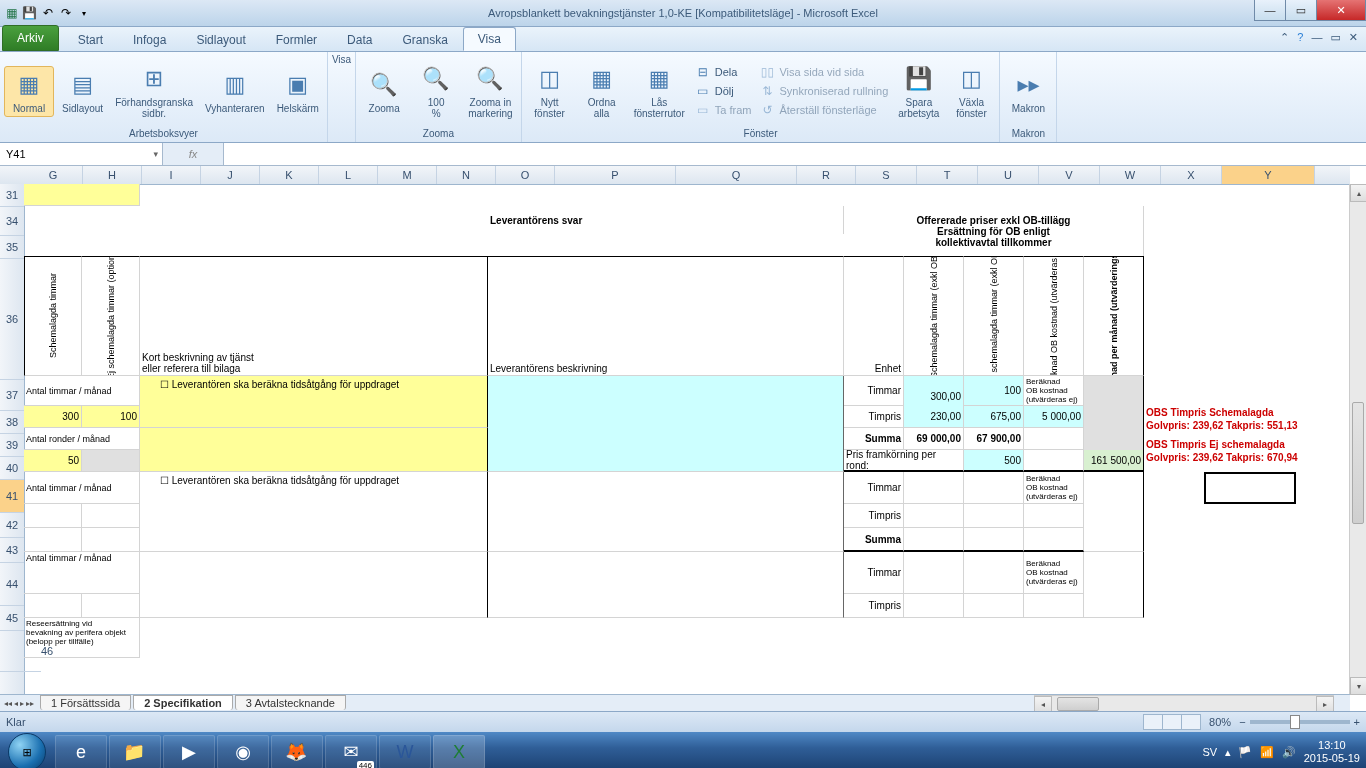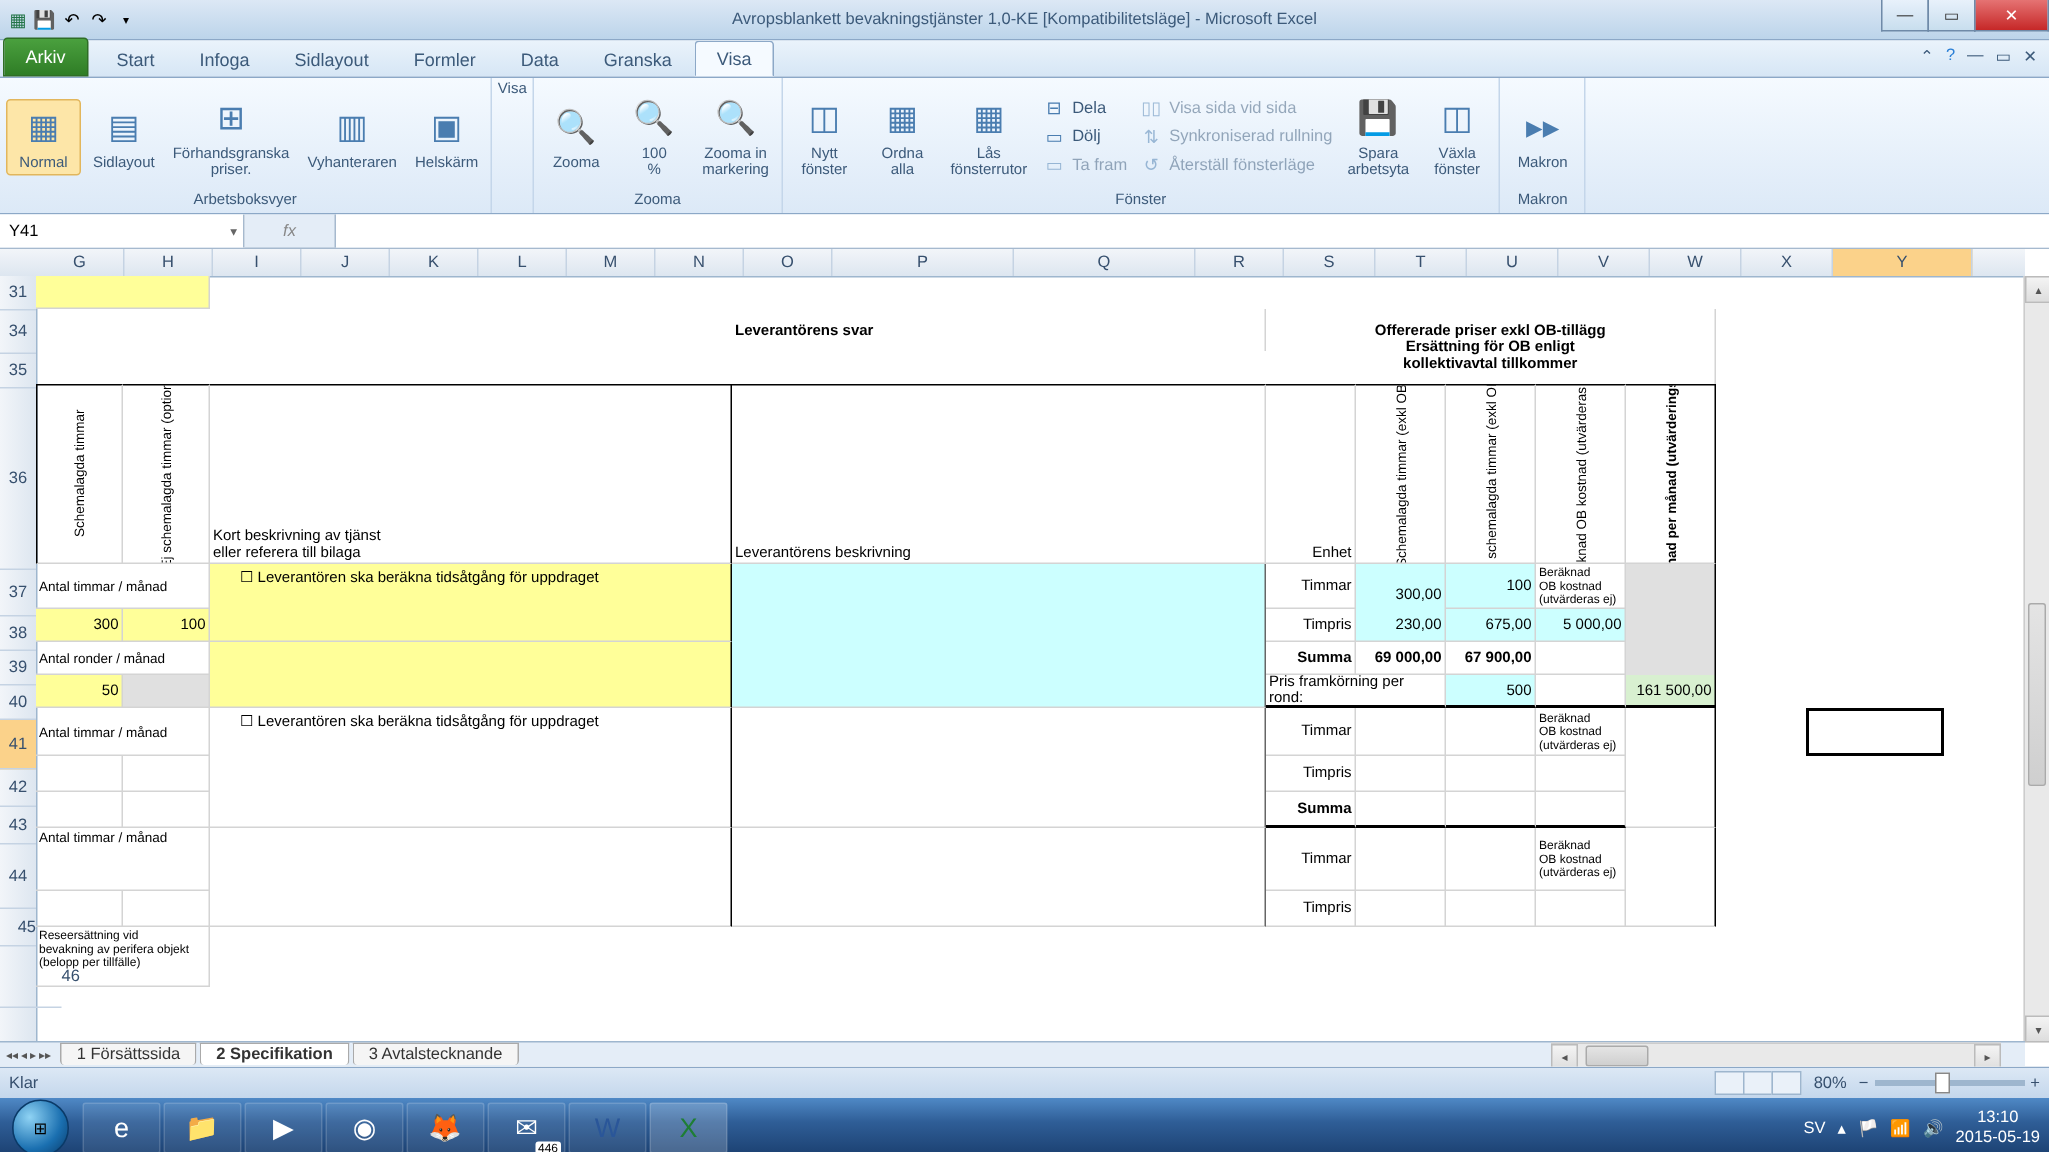--- a/index.html
+++ b/index.html
@@ -134,21 +134,21 @@
           <div class="ico">▦</div>
           <span>Normal</span>
         </div>
       <div class="bigbtn">
           <div class="ico">▤</div>
           <span>Sidlayout</span>
         </div>
       <div class="bigbtn">
           <div class="ico">⊞</div>
           <span style="white-space:pre-line">Förhandsgranska
-priser.</span>
+sidbr.</span>
         </div>
       <div class="bigbtn">
           <div class="ico">▥</div>
           <span>Vyhanteraren</span>
         </div>
       <div class="bigbtn">
           <div class="ico">▣</div>
           <span>Helskärm</span>
         </div>
     </div>
@@ -286,21 +286,21 @@
       <div class="rh" style="height: 22px; line-height: 22px;">35</div>
       <div class="rh" style="height: 120px; line-height: 120px;">36</div>
       <div class="rh" style="height: 30px; line-height: 30px;">37</div>
       <div class="rh" style="height: 22px; line-height: 22px;">38</div>
       <div class="rh" style="height: 22px; line-height: 22px;">39</div>
       <div class="rh" style="height: 22px; line-height: 22px;">40</div>
       <div class="rh sel" style="height: 32px; line-height: 32px;">41</div>
       <div class="rh" style="height: 24px; line-height: 24px;">42</div>
       <div class="rh" style="height: 24px; line-height: 24px;">43</div>
       <div class="rh" style="height: 42px; line-height: 42px;">44</div>
-      <div class="rh" style="height: 24px; line-height: 24px; text-align: right;">45</div>
+      <div class="rh" style="height: 24px; line-height: 24px;">45</div>
       <div class="rh" style="height: 40px; line-height: 40px; padding-left: 41px;">46</div>
     </div>
   <div class="cells" id="cells">
       <div class="cell yellowfill" style="position: absolute; left: 0px; top: 0px; width: 116px; height: 22px;"></div>
       <div class="cell bold" style="position: absolute; left: 464px; top: 22px; width: 356px; height: 28px; border-bottom: none;">Leverantörens svar</div>
       <div class="cell " style="position: absolute; left: 820px; top: 22px; width: 300px; height: 50px; flex-direction: column; text-align: center; justify-content: center; border-bottom: none; font-weight: bold;">
         <div>Offererade priser exkl OB-tillägg</div>
         <div>Ersättning för OB enligt</div>
         <div>kollektivavtal tillkommer</div>
       </div>
@@ -398,20 +398,27 @@
       <div class="cell " style="position: absolute; left: 1060px; top: 368px; width: 60px; height: 66px; border-right: 1px solid rgb(0, 0, 0);"></div>
       <div class="cell " style="position: absolute; left: 0px; top: 410px; width: 58px; height: 24px;"></div>
       <div class="cell " style="position: absolute; left: 58px; top: 410px; width: 58px; height: 24px;"></div>
       <div class="cell right" style="position: absolute; left: 820px; top: 410px; width: 60px; height: 24px;">Timpris</div>
       <div class="cell " style="position: absolute; left: 880px; top: 410px; width: 60px; height: 24px;"></div>
       <div class="cell " style="position: absolute; left: 940px; top: 410px; width: 60px; height: 24px;"></div>
       <div class="cell " style="position: absolute; left: 1000px; top: 410px; width: 60px; height: 24px;"></div>
       <div class="cell " style="position: absolute; left: 0px; top: 434px; width: 116px; height: 40px; font-size: 8px; white-space: pre-line; line-height: 9px; align-items: flex-start;">Reseersättning vid
 bevakning av perifera objekt
 (belopp per tillfälle)</div>
+      <div style="position: absolute; left: 1122px; top: 222px; font-size: 10px; line-height: 13px;">
+        <div class="boldred">OBS Timpris Schemalagda</div>
+        <div class="boldred">Golvpris: 239,62 Takpris: 551,13</div>
+        <div style="height:6px"></div>
+        <div class="boldred">OBS Timpris Ej schemalagda</div>
+        <div class="boldred">Golvpris: 239,62 Takpris: 670,94</div>
+      </div>
     </div>
   <div class="vscroll">
     <div class="scrollbtn">▴</div>
     <div class="thumb" style="height:120px;margin:200px 2px 0"></div>
     <div class="scrollbtn" style="position:absolute;bottom:0">▾</div>
   </div>
   <div class="sheettabs">
     <div class="sheetnav">
       <span>◂◂</span>
       <span>◂</span>

